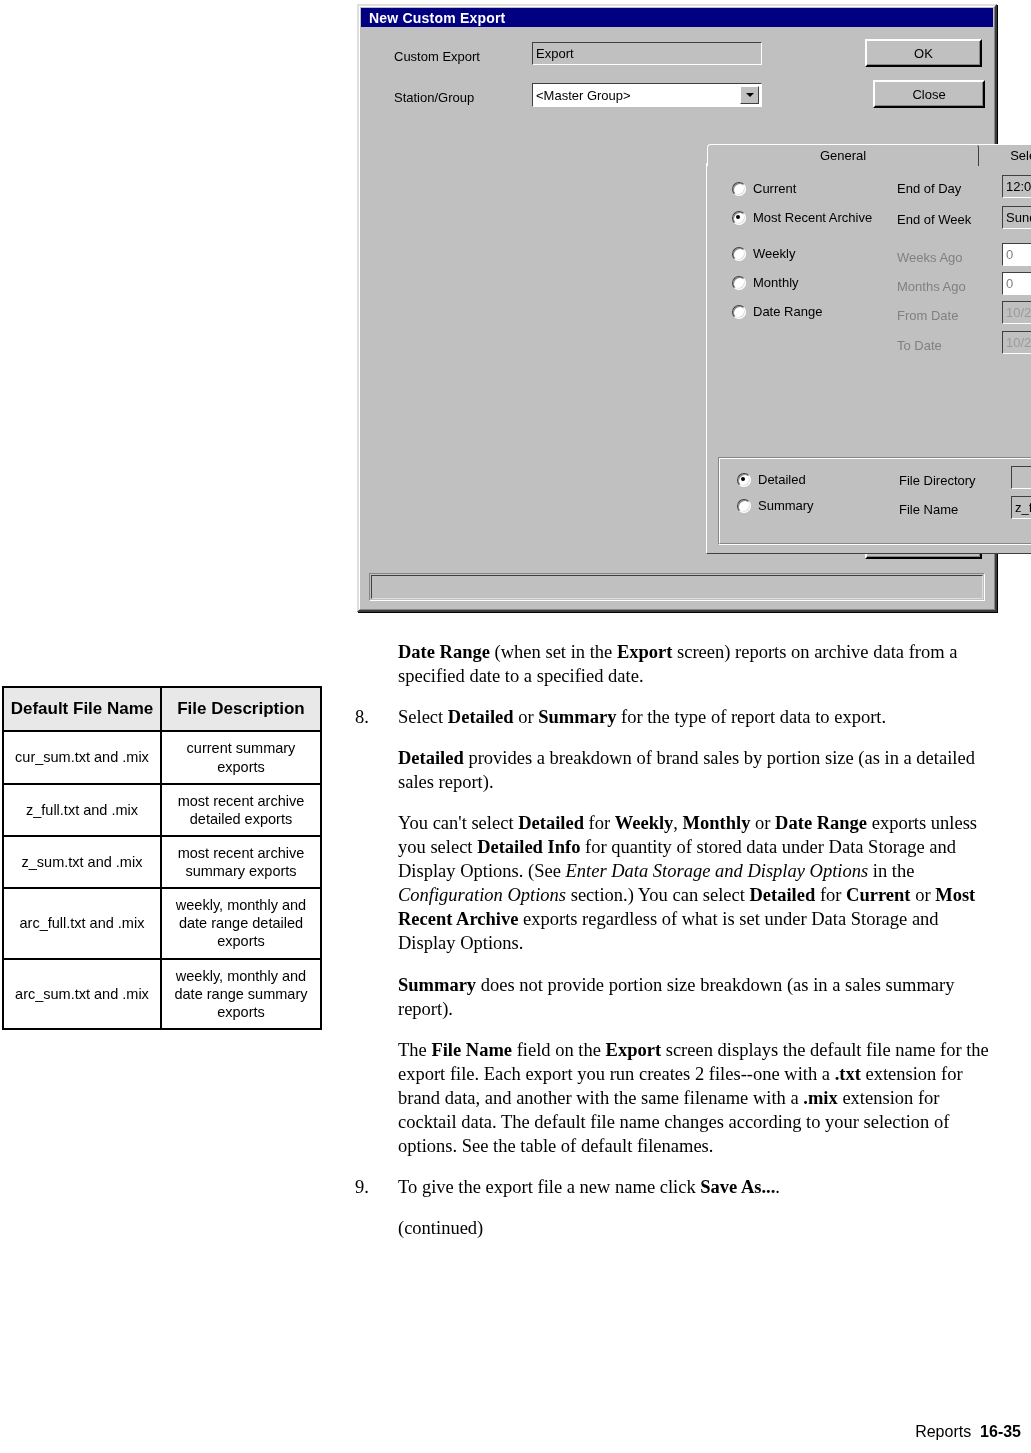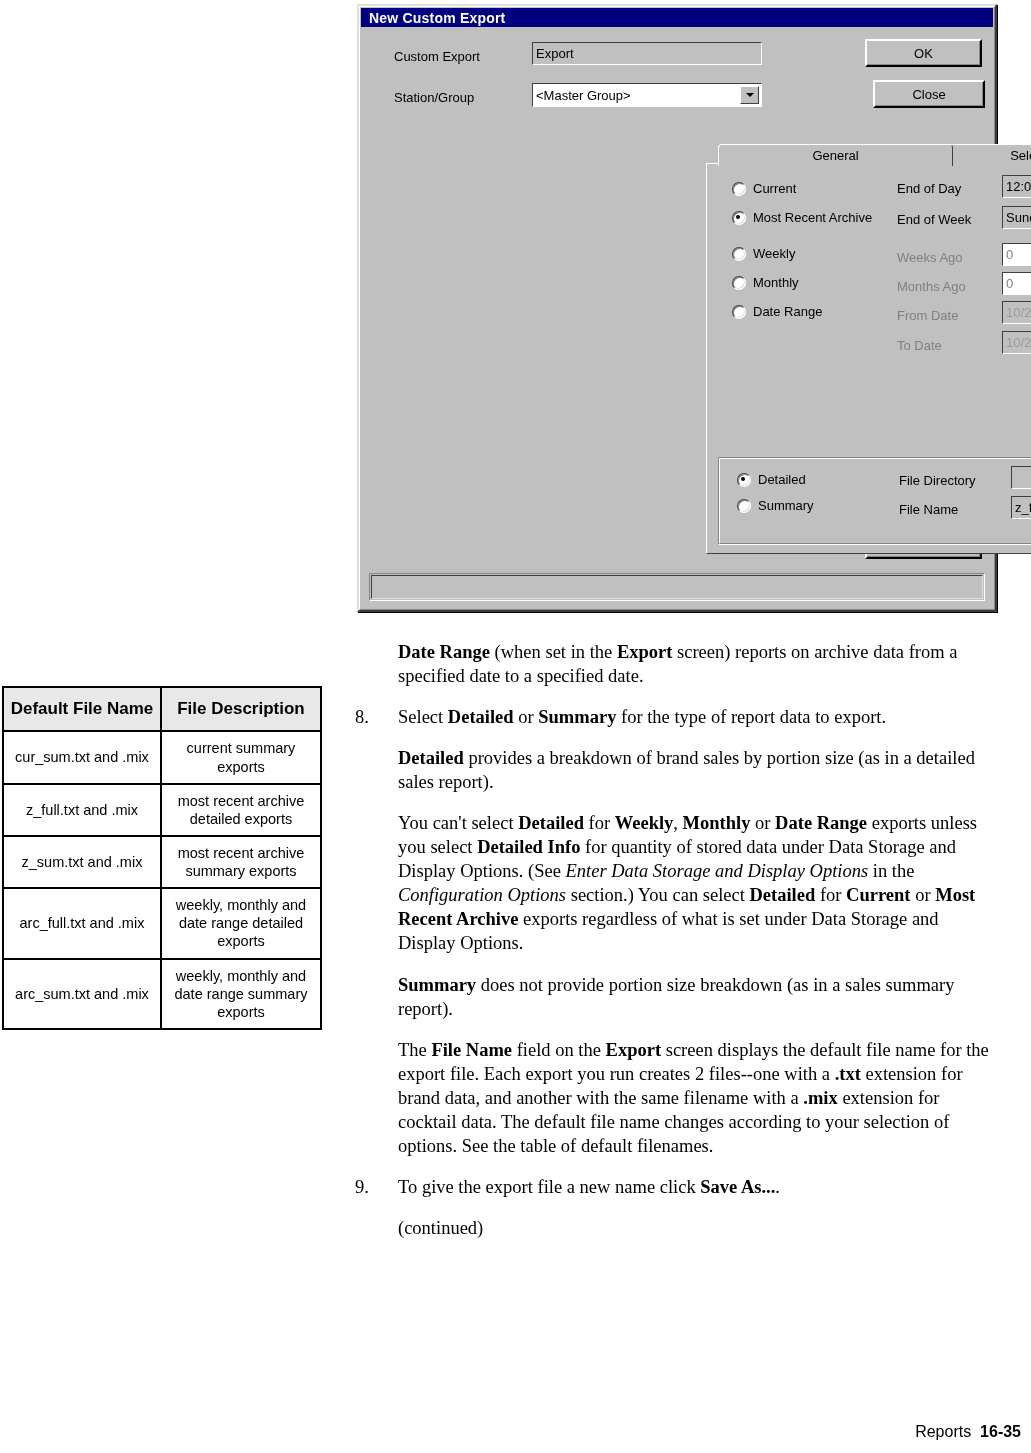--- a/index.html
+++ b/index.html
@@ -217,21 +217,21 @@
     <span class="inner"></span>
       <span class="focusrect"></span>
     <span><span>Load Def</span><u>a</u><span>ults</span></span>
   </div>
   <div class="btn" style="left:506px;top:525px;width:117px;height:28px;">
     <span class="inner"></span>
       <span>Help</span>
   </div>
 
   <div class="tabctl">
-    <div class="tab active" style="left:12px;width:235px;">
+    <div class="tab active" style="left:1px;width:272px;">
       <span>General</span>
     </div>
     <div class="tab inactive" style="left:238px;width:235px;">
       <span>Select Categories</span>
     </div>
 
     <div class="tabpane">
 
       <div class="radio" style="left:25px;top:17px;">
         <span class="dot"></span>

